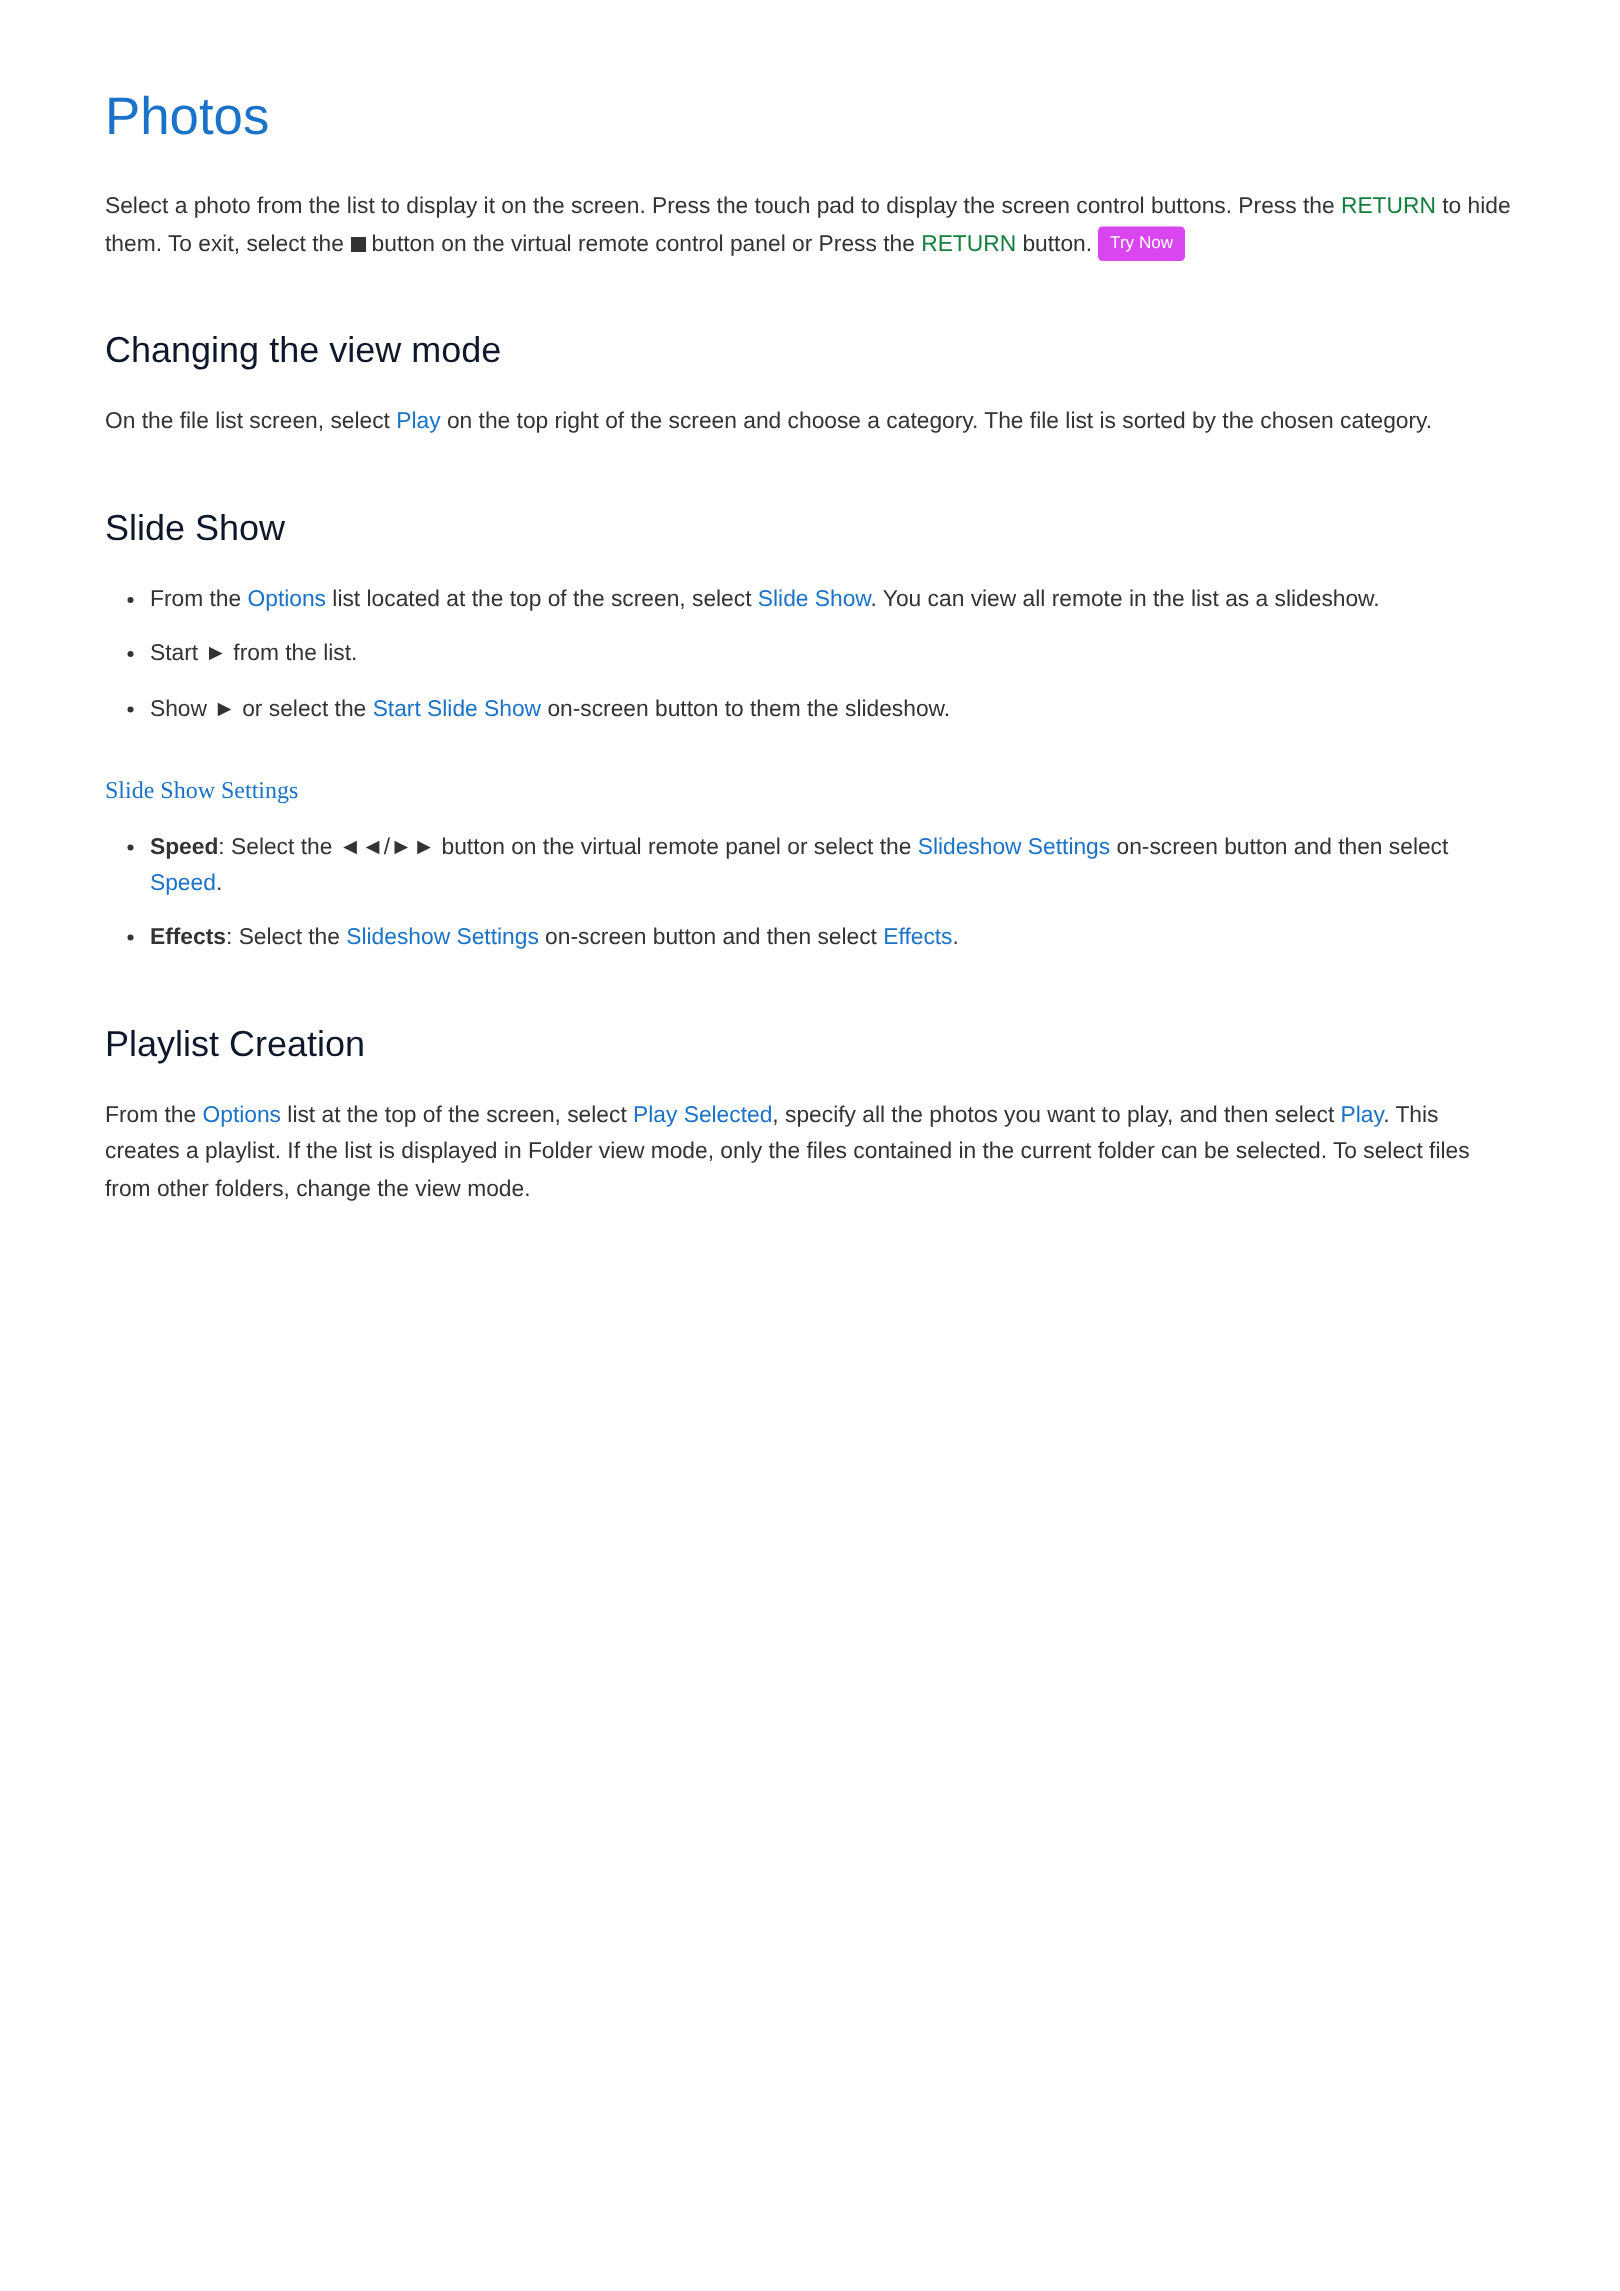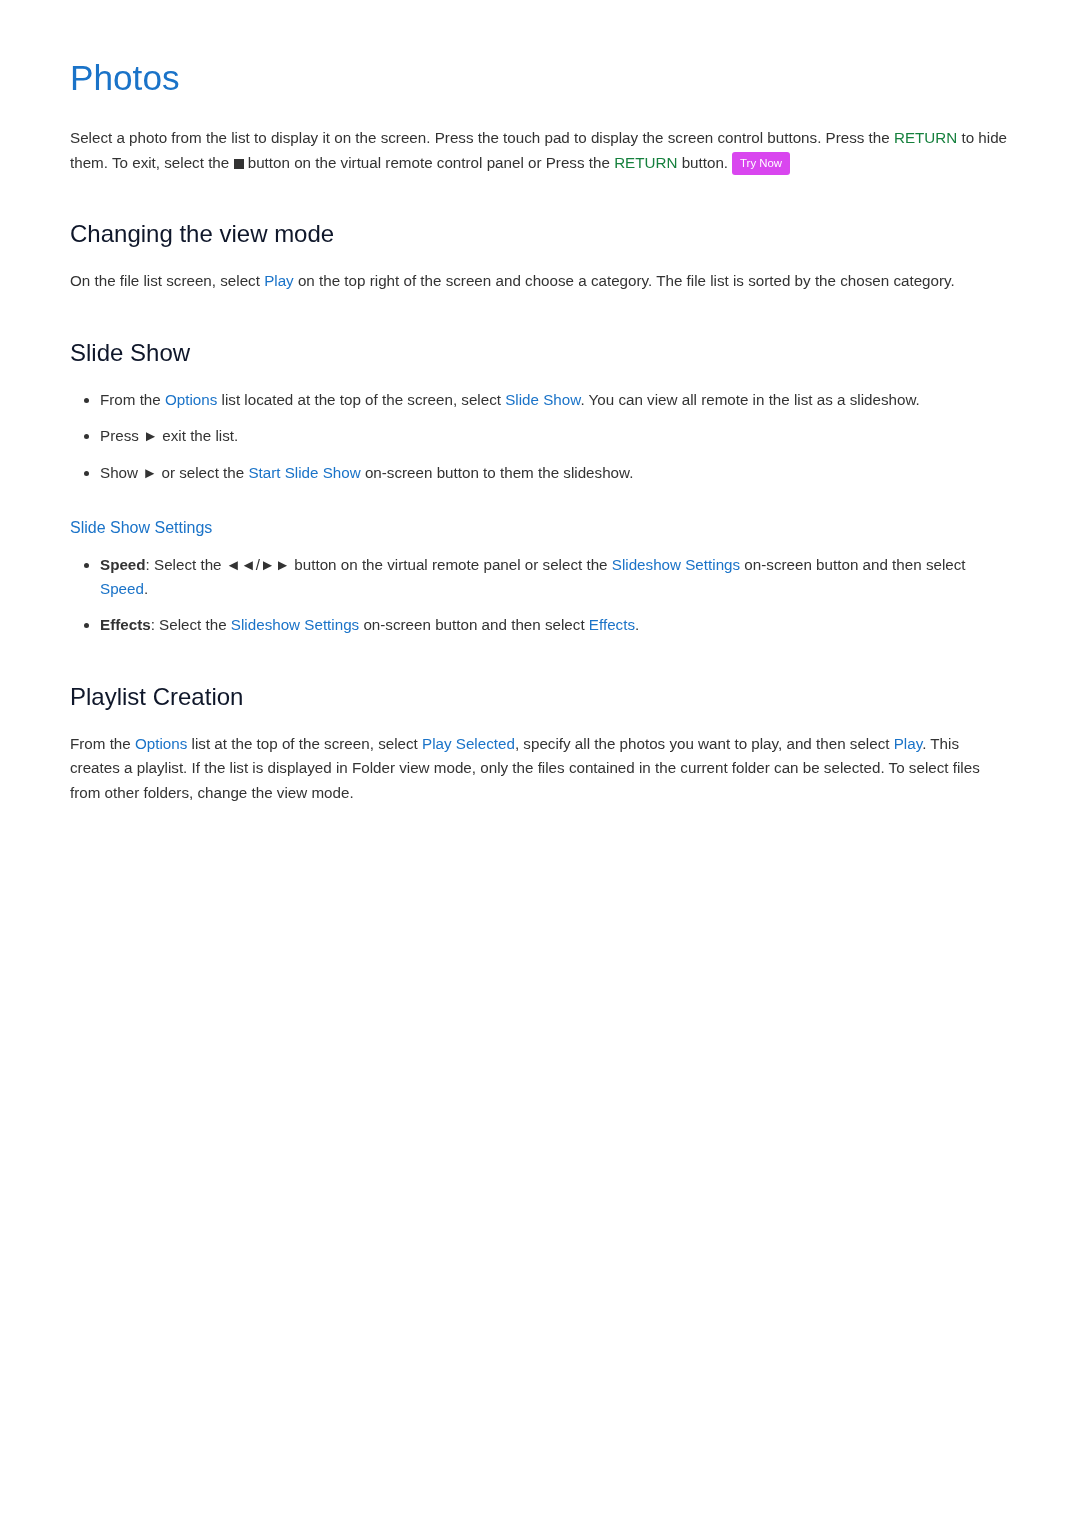--- a/index.html
+++ b/index.html
@@ -32,20 +32,21 @@
       margin-top: 40px;
       margin-bottom: 16px;
     }
 
     h3 {
       color: #1a73c8;
       font-size: 1em;
       font-weight: normal;
       margin-top: 30px;
       margin-bottom: 12px;
+      font-family: Liberation Serif, serif;
     }
 
     p {
       margin-bottom: 16px;
       color: #333;
       font-size: 0.95em;
     }
 
     ul {
       margin-left: 30px;
@@ -105,21 +106,21 @@
 <p>
   <span>On the file list screen, select </span><a class="link-blue">Play</a><span> on the top right of the screen and choose a category. The file list is sorted by the chosen category.</span>
 </p>
 
 <h2>Slide Show</h2>
 <ul>
   <li>
     <span>From the </span><a class="link-blue">Options</a><span> list located at the top of the screen, select </span><a class="link-blue">Slide Show</a><span>. You can view all remote in the list as a slideshow.</span>
   </li>
   <li>
-    <span>Press ► exit the list.</span>
+    <span>Start ► from the list.</span>
   </li>
   <li>
     <span>Show ► or select the </span><a class="link-blue">Start Slide Show</a><span> on-screen button to them the slideshow.</span>
   </li>
 </ul>
 
 <h3>Slide Show Settings</h3>
 <ul>
   <li>
     <span class="bold-label">Speed</span><span>: Select the ◄◄/►► button on the virtual remote panel or select the </span><a class="link-blue">Slideshow Settings</a><span> on-screen button and then select </span><a class="link-blue">Speed</a><span>.</span>

